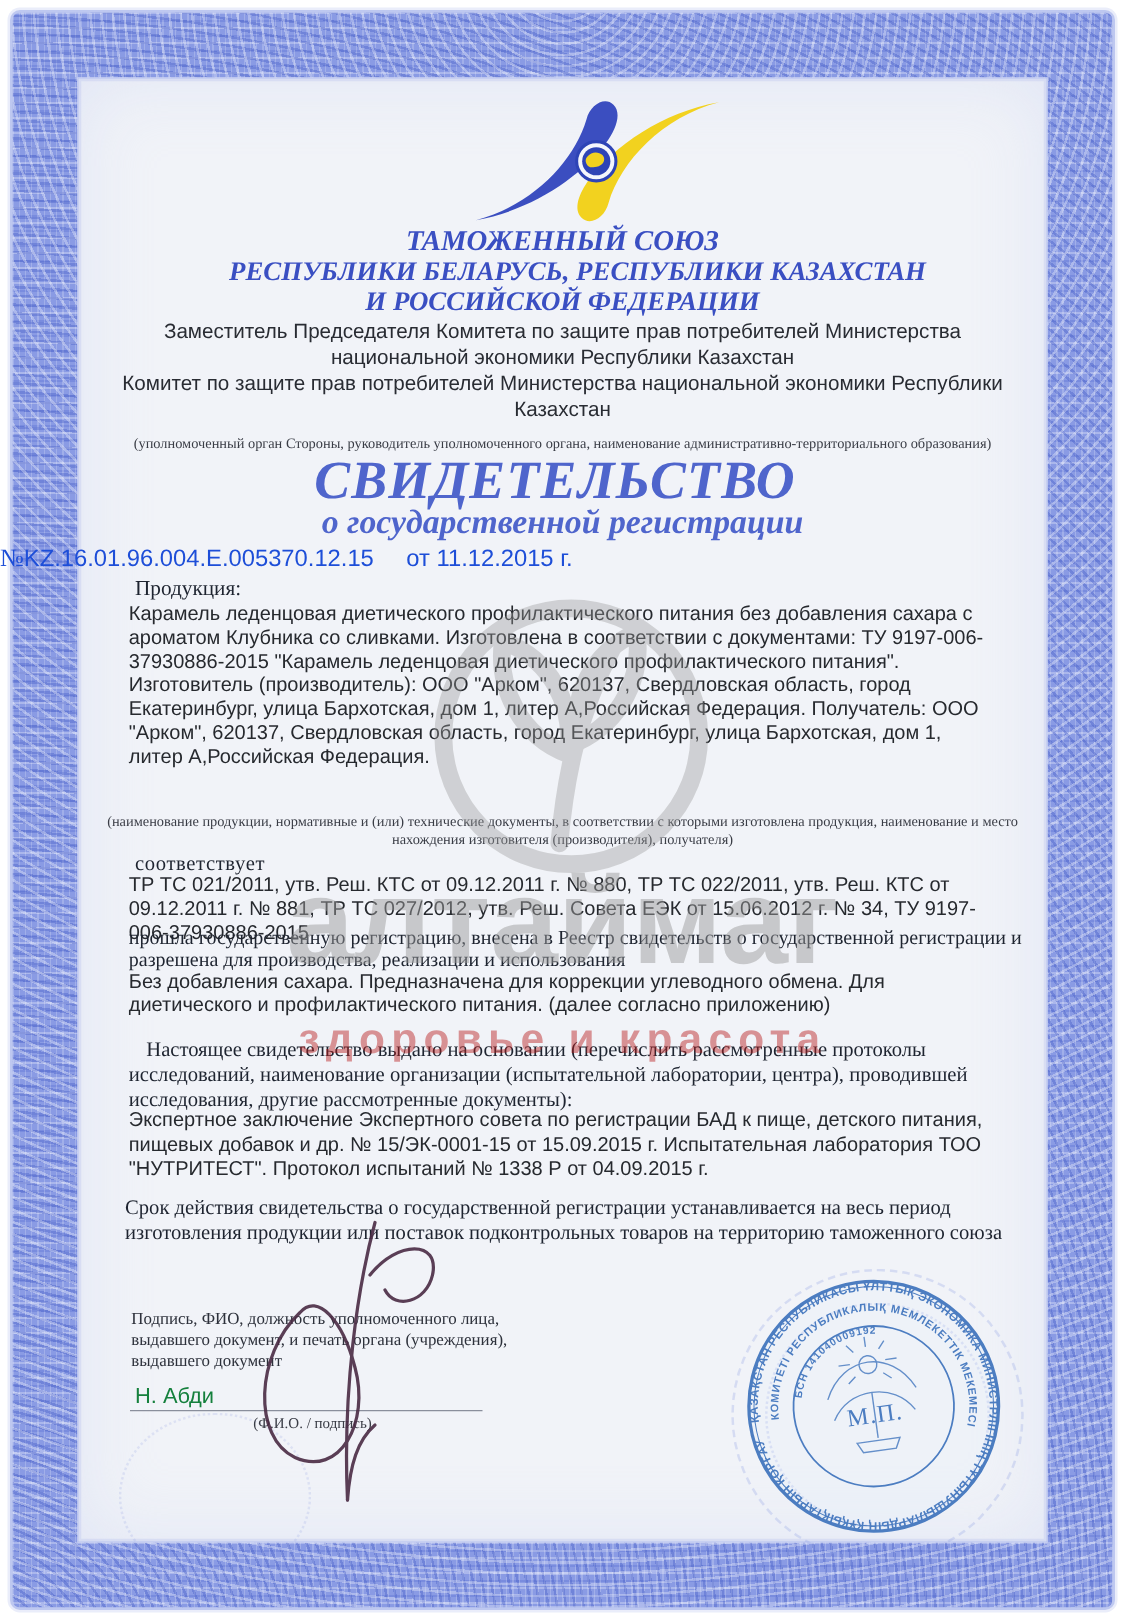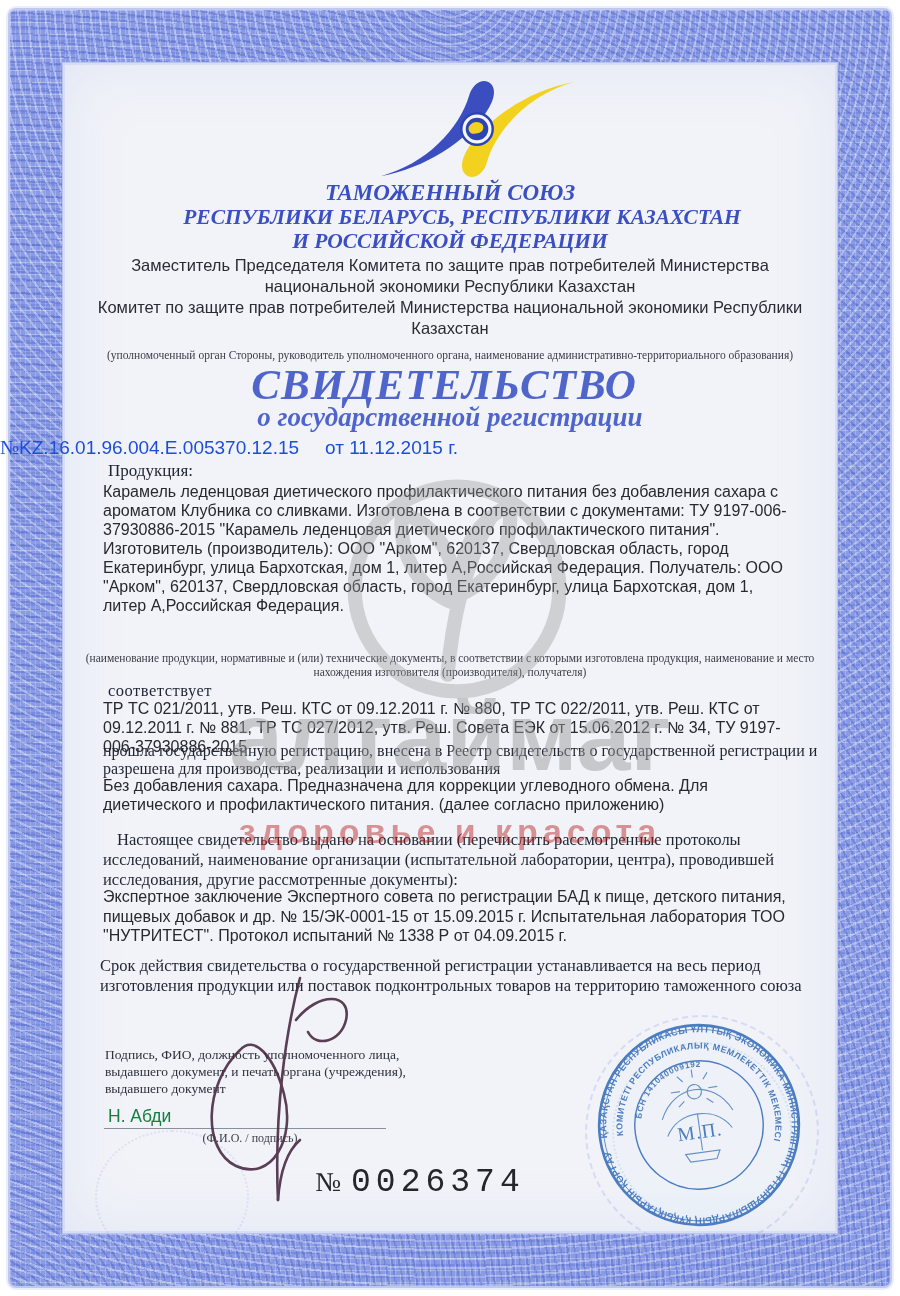--- a/index.html
+++ b/index.html
@@ -157,23 +157,20 @@
     <div class="basis-intro serif-par">Настоящее свидетельство выдано на основании (перечислить рассмотренные протоколы исследований, наименование организации  (испытательной лаборатории, центра), проводившей исследования, другие рассмотренные документы):</div>
     <div class="basis-docs sans-par">Экспертное заключение Экспертного совета по регистрации БАД к пище, детского питания, пищевых добавок и др. № 15/ЭК-0001-15 от 15.09.2015 г. Испытательная лаборатория ТОО "НУТРИТЕСТ". Протокол испытаний № 1338 Р от 04.09.2015 г.</div>
 
     <div class="validity serif-par">Срок действия свидетельства о государственной регистрации устанавливается на весь период изготовления продукции или поставок подконтрольных товаров на территорию таможенного союза</div>
 
     <div class="sig-caption">Подпись, ФИО,  должность уполномоченного лица, выдавшего документ, и печать органа (учреждения), выдавшего документ</div>
     <div class="sig-name">Н. Абди</div>
     <div class="sig-underline"></div>
     <div class="sig-note">(Ф.И.О. / подпись)</div>
 
-    <div class="serial">
-      <span class="no">№</span><span class="digits">0026374</span>
-    </div>
   </div>
 
   <div class="layer watermark-layer">
     <svg class="wm-logo" viewBox="0 0 200 200">
       <g fill="none" stroke="#9a9a9a" stroke-width="12" stroke-linecap="round">
         <circle cx="100" cy="100" r="86"></circle>
         <path d="M92,172 C96,128 104,86 128,40"></path>
         <path d="M98,112 C66,100 50,68 54,36 C86,48 102,78 98,112"></path>
         <path d="M104,104 C134,90 148,60 144,30 C114,44 100,72 104,104"></path>
       </g>

